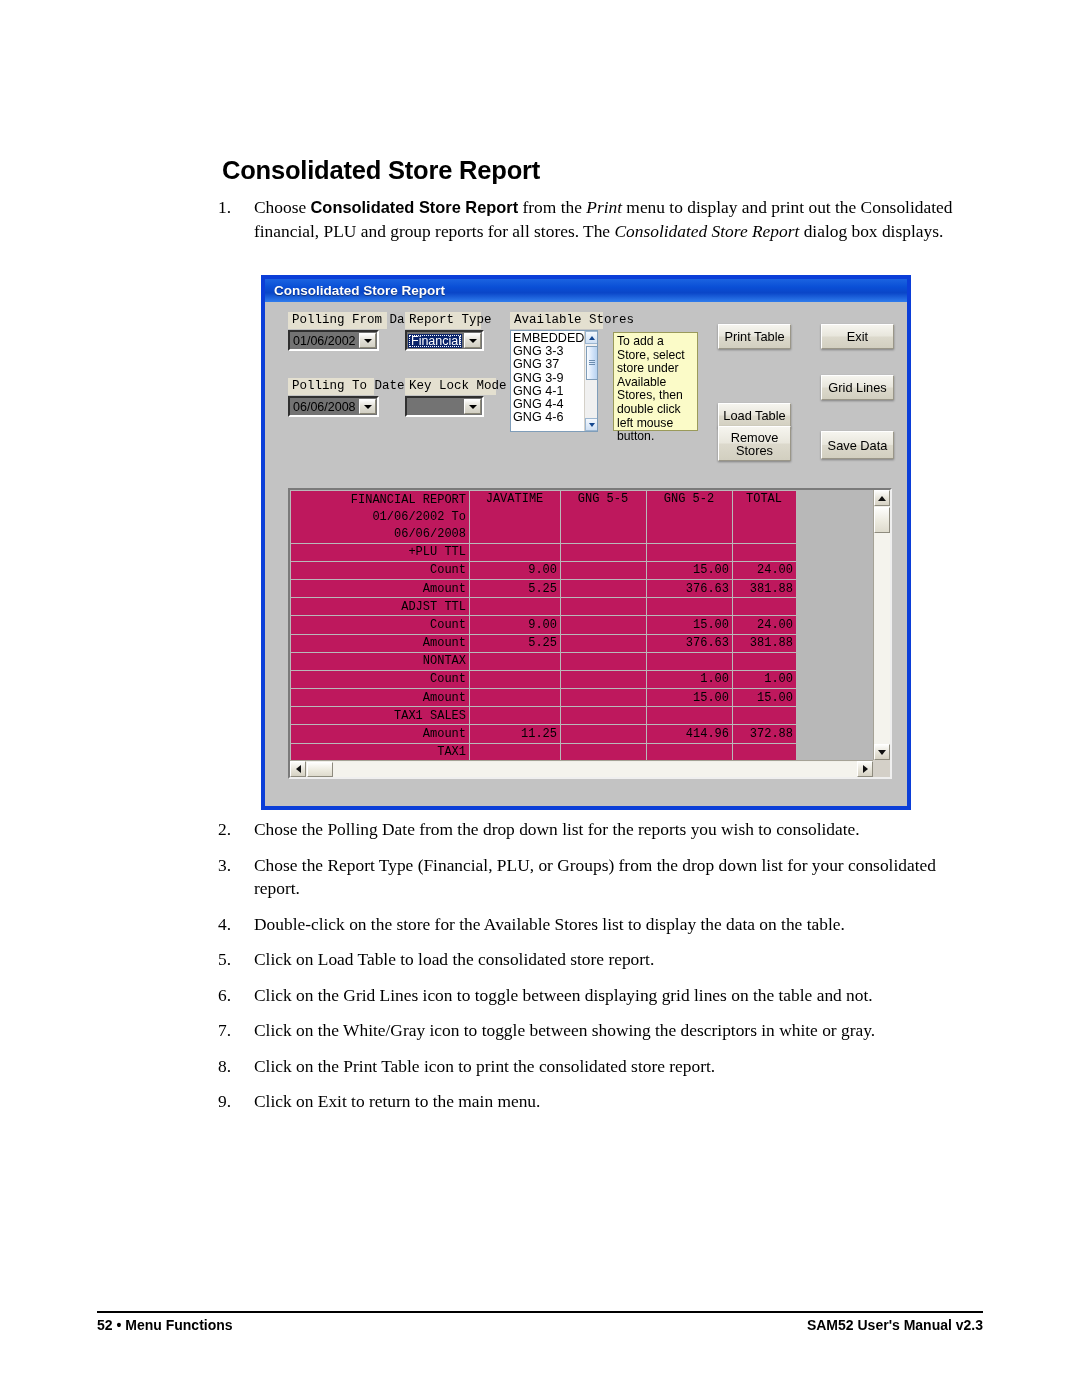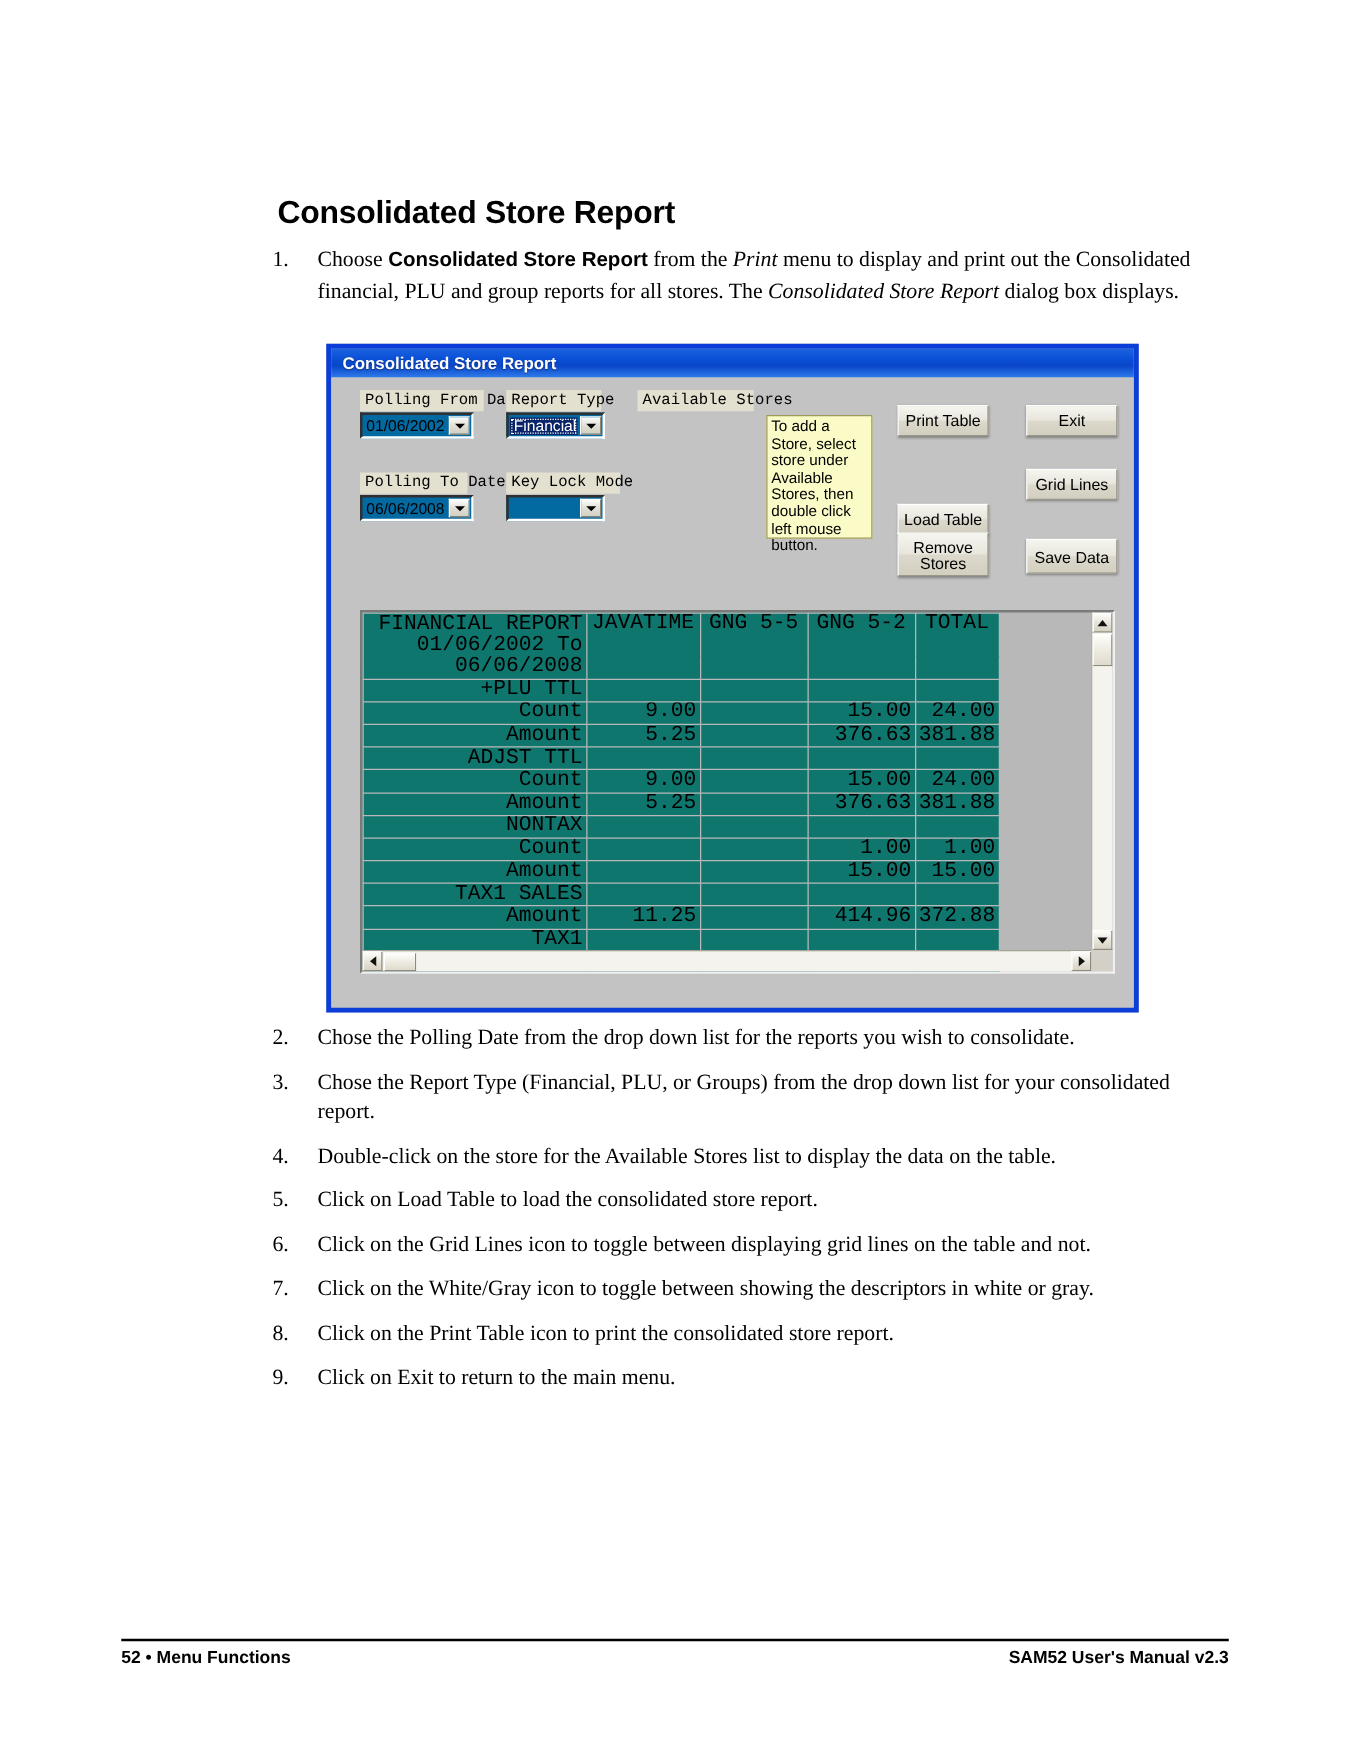--- a/index.html
+++ b/index.html
@@ -49,21 +49,21 @@
   
   .plate{
     position:absolute;background:#e4e0d0;
     font-family:Liberation Mono, monospace;font-size:12.5px;
     color:#000;padding:1px 4px 2px 4px;white-space:nowrap;
     box-sizing:border-box;line-height:14px;
   }
 
   
   .combo{
-    position:absolute;background:#0369a1;border:2px inset #f2f2f2;
+    position:absolute;background:#737373;border:2px inset #f2f2f2;
     border-top-color:#848484;border-left-color:#848484;
     border-right-color:#ffffff;border-bottom-color:#ffffff;
     box-sizing:border-box;display:flex;align-items:center;
   }
   .combo .val{
     flex:1;font-family:"Liberation Sans",sans-serif;font-size:12.5px;
     padding-left:3px;white-space:nowrap;overflow:hidden;
   }
   .combo .val.sel{
     background:#0a246a;color:#fff;outline:1px dotted #fff;
@@ -134,22 +134,22 @@
 
   
   .gridwrap{
     position:absolute;background:#b8b8b8;
     border:2px solid #7a7a7a;border-right-color:#efefef;border-bottom-color:#efefef;
     box-sizing:border-box;overflow:hidden;
   }
   .gridinner{position:absolute;left:0;top:0;right:0;bottom:0;}
   table.rep{
     position:absolute;left:0;top:0;border-collapse:collapse;
-    font-family:"Liberation Mono",monospace;font-size:17px;
-    background:#0f766e;table-layout:fixed;padding-left:16px;
+    font-family:"Liberation Mono",monospace;font-size:12px;
+    background:#be185d;table-layout:fixed;padding-left:16px;
   }
   table.rep td{
     border:1px solid #b9b9b9;padding:0 3px 0 2px;height:17.2px;
     text-align:right;white-space:nowrap;overflow:hidden;line-height:16px;
   }
   td.c0{width:173px;}
   td.c1{width:85px;}
   td.c2{width:80px;}
   td.c3{width:80px;}
   td.c4{width:58px;}
@@ -250,20 +250,43 @@
 
       <div class="plate" style="left:140px;top:76px;width:91px;">Key Lock Mode</div>
       <div class="combo" style="left:140px;top:94px;width:79px;height:21px;">
         <span class="val"></span>
         <span class="arrow">
             <i class="tri-down"></i>
           </span>
       </div>
 
       <div class="plate" style="left:245px;top:10px;width:93px;">Available Stores</div>
+      <div class="listbox" style="left:245px;top:28px;width:88px;height:102px;">
+        <div class="items">
+          <div>EMBEDDED</div>
+          <div>GNG 3-3</div>
+          <div>GNG 37</div>
+          <div>GNG 3-9</div>
+          <div>GNG 4-1</div>
+          <div>GNG 4-4</div>
+          <div>GNG 4-6</div>
+        </div>
+        <div class="vsb">
+          <span class="sbbtn">
+              <i class="tri-up-s"></i>
+            </span>
+          <span class="sbthumb">
+              <i class="gripper"></i>
+            </span>
+          <span class="sbtrack"></span>
+          <span class="sbbtn">
+              <i class="tri-down-s"></i>
+            </span>
+        </div>
+      </div>
 
       <div class="tooltip" style="left:348px;top:30px;width:85px;height:99px;">To add a Store, select store under Available Stores, then double click left mouse button.</div>
 
       <div class="btn" style="left:453px;top:22px;width:73px;height:25px;">Print Table</div>
       <div class="btn" style="left:453px;top:73px;width:73px;height:25px;margin-top:28px;">Load Table</div>
       <div class="btn" style="left:453px;top:124px;width:73px;height:35px;flex-direction:column;">
         <span>Remove</span>
         <span>Stores</span>
       </div>
 

